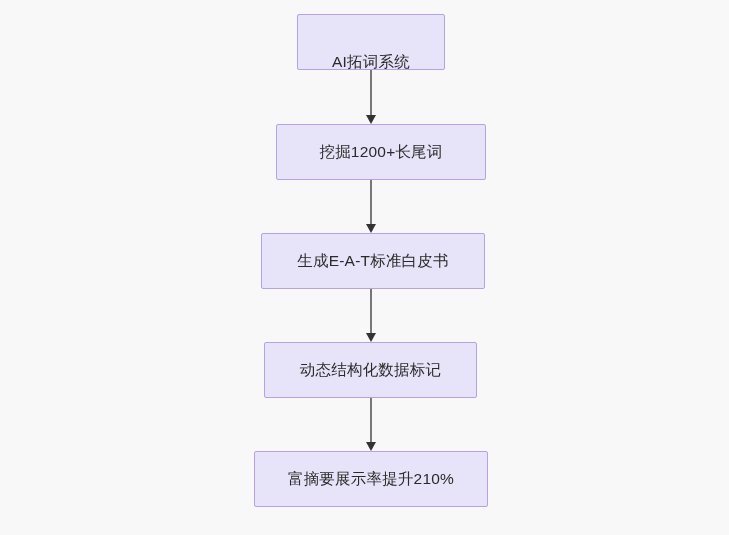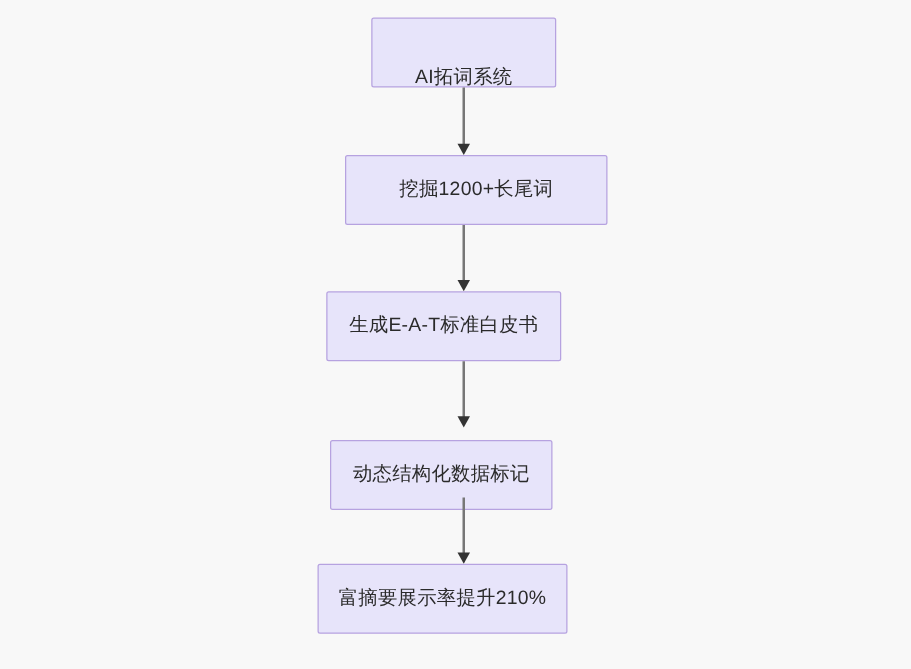--- a/index.html
+++ b/index.html
@@ -59,23 +59,23 @@
     height: 0;
     border-left: 5.5px solid transparent;
     border-right: 5.5px solid transparent;
     border-top: 9px solid #333333;
     margin-top: -1px;
   }
 
   
   #node-0 { left: 297px; top: 14px;  width: 148px; align-items: flex-end; }
   #node-1 { left: 276px; top: 124px; width: 210px; }
-  #node-2 { left: 261px; top: 233px; width: 188px; }
-  #node-3 { left: 264px; top: 352px; width: 178px; }
-  #node-4 { left: 254px; top: 451px; width: 200px; }
+  #node-2 { left: 261px; top: 233px; width: 224px; }
+  #node-3 { left: 264px; top: 342px; width: 213px; }
+  #node-4 { left: 254px; top: 451px; width: 234px; }
 
   
   #edge-0 { left: 362px; top: 70px;  height: 54px; }
   #edge-1 { left: 362px; top: 180px; height: 53px; }
   #edge-2 { left: 362px; top: 289px; height: 53px; }
   #edge-3 { left: 362px; top: 398px; height: 53px; }
 </style>
 </head>
 <body>
 

